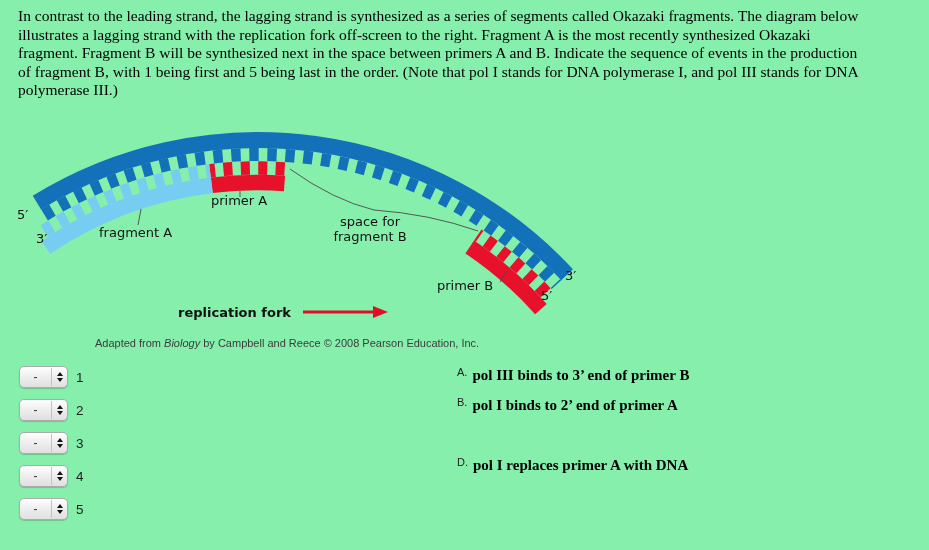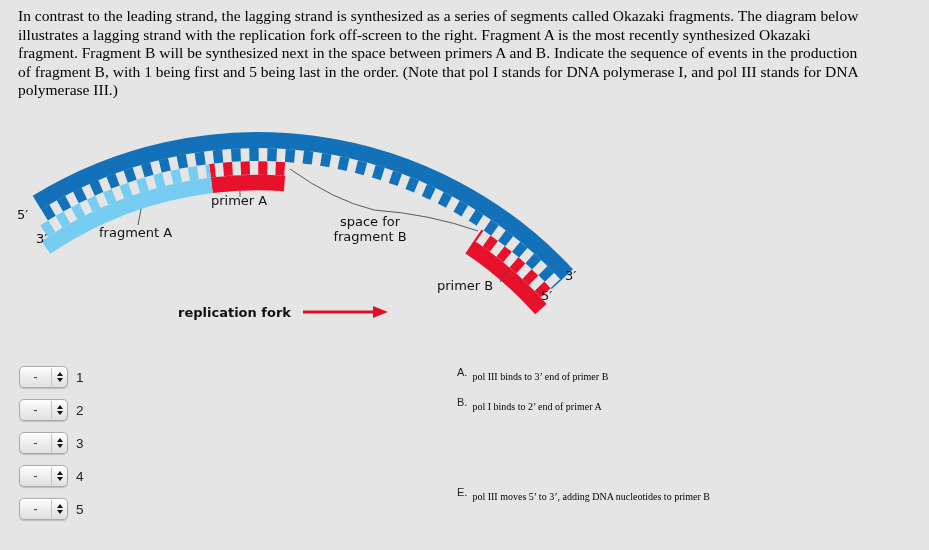--- a/index.html
+++ b/index.html
@@ -1,16 +1,16 @@
 <!DOCTYPE html>
 <html><head>
 <meta charset="utf-8">
 <style>
   html,body{margin:0;padding:0;background:#fff;}
-  #stage{position:relative;width:929px;height:550px;background:#e5e5e5;overflow:hidden;
+  #stage{position:relative;width:929px;height:550px;background:#86efac;overflow:hidden;
          font-family:"Liberation Sans",sans-serif;}
   
   #question{position:absolute;left:18px;top:7px;width:897px;
     font-family:"Liberation Serif",serif;font-size:15.5px;line-height:18.6px;color:#000;
     white-space:pre-line;}
   
   #dna-svg{position:absolute;left:0;top:120px;}
   .dlabel{font-family:"DejaVu Sans",sans-serif;font-size:13px;fill:#111;}
   .dlabel-bold{font-family:"DejaVu Sans",sans-serif;font-size:13px;font-weight:bold;fill:#101010;}
   .callout{stroke:#4a4a4a;stroke-width:0.9;fill:none;}
@@ -29,21 +29,21 @@
   .sel-arrows{width:15px;display:flex;flex-direction:column;align-items:center;justify-content:center;gap:2px;}
   .tri-up{width:0;height:0;border-left:3.5px solid transparent;border-right:3.5px solid transparent;
     border-bottom:4.5px solid #141414;}
   .tri-dn{width:0;height:0;border-left:3.5px solid transparent;border-right:3.5px solid transparent;
     border-top:4.5px solid #141414;}
   .sel-num{margin-left:8px;font-size:13.5px;color:#222;}
   
   .opt-row{position:absolute;left:457px;white-space:nowrap;}
   .opt-letter{font-family:"Liberation Sans",sans-serif;font-size:11px;color:#222;
     display:inline-block;transform:translateY(-4px);margin-right:5px;}
-  .opt-text{font-family:"Liberation Serif",serif;font-size:10px;color:#000;}
+  .opt-text{font-family:"Liberation Serif",serif;font-size:15px;color:#000;font-weight:bold;}
 </style>
 </head>
 <body>
 
 <div id="stage">
 
   <div id="question">In contrast to the leading strand, the lagging strand is synthesized as a series of segments called Okazaki fragments. The diagram below
 illustrates a lagging strand with the replication fork off-screen to the right. Fragment A is the most recently synthesized Okazaki
 fragment. Fragment B will be synthesized next in the space between primers A and B. Indicate the sequence of events in the production
 of fragment B, with 1 being first and 5 being last in the order. (Note that pol I stands for DNA polymerase I, and pol III stands for DNA
@@ -72,20 +72,23 @@
     <text class="dlabel" x="370" y="241" text-anchor="middle">fragment B</text>
     <text class="dlabel" x="437" y="290">primer B</text>
     <text class="dlabel" x="565" y="280">3′</text>
     <text class="dlabel" x="541" y="300">5′</text>
 
     <text class="dlabel-bold" x="178" y="317">replication fork</text>
     <line id="fork-arrow-shaft" x1="303" y1="312" x2="373" y2="312" stroke-width="3.2" stroke="#df1026"></line>
     <polygon id="fork-arrow-head" points="373,306 388,312 373,318" fill="#df1026"></polygon>
   </svg>
 
+  <div id="attribution">
+    <span>Adapted from </span><span class="book">Biology</span><span> by Campbell and Reece © 2008 Pearson Education, Inc.</span>
+  </div>
 
   <div class="sel-row" style="top:366px">
     <div class="sel">
       <span class="sel-val">-</span>
       <span class="sel-div"></span>
       <span class="sel-arrows">
           <i class="tri-up"></i>
           <i class="tri-dn"></i>
         </span>
     </div>
@@ -135,17 +138,17 @@
     </div>
     <span class="sel-num">5</span>
   </div>
 
   <div class="opt-row" style="top:366px">
     <span class="opt-letter">A.</span><span class="opt-text">pol III binds to 3’ end of primer B</span>
   </div>
   <div class="opt-row" style="top:396px">
     <span class="opt-letter">B.</span><span class="opt-text">pol I binds to 2’ end of primer A</span>
   </div>
-  <div class="opt-row" style="top:486px">
-    <span class="opt-letter">E.</span><span class="opt-text">pol III moves 5’ to 3’, adding DNA nucleotides to primer B</span>
+  <div class="opt-row" style="top:456px">
+    <span class="opt-letter">D.</span><span class="opt-text">pol I replaces primer A with DNA</span>
   </div>
 
 </div>
 
 </body></html>

